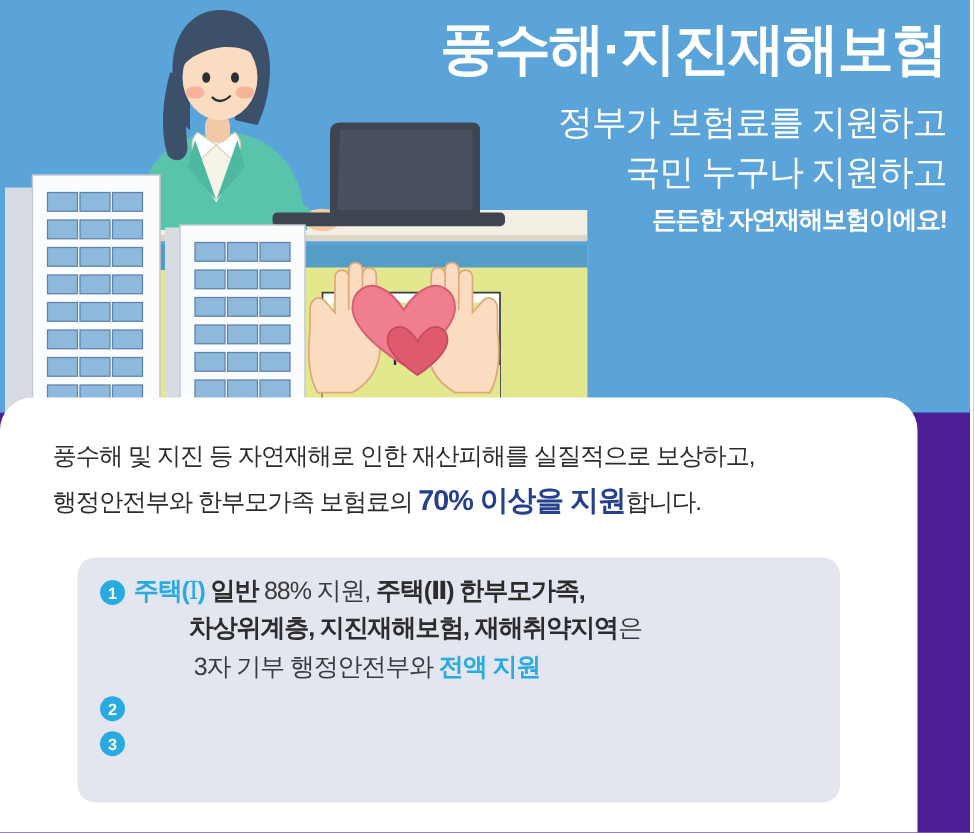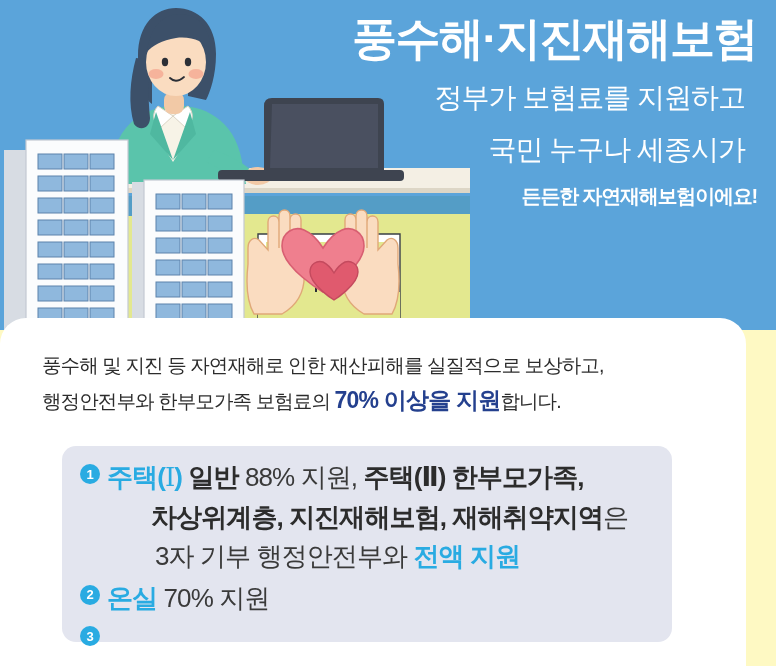--- a/index.html
+++ b/index.html
@@ -3,47 +3,47 @@
 <meta charset="utf-8">
 <title>풍수해·지진재해보험</title>
 <style>
   html,body{margin:0;padding:0;}
   body{
     width:779px;height:666px;overflow:hidden;
     background:#ffffff;
     font-family:"Liberation Sans","DejaVu Sans",sans-serif;
     -webkit-font-smoothing:antialiased;
   }
-  .poster{position:relative;width:776px;height:666px;overflow:hidden;background:#fef9c3;}
+  .poster{position:relative;width:776px;height:666px;overflow:hidden;background:#4c1d95;}
 
   
   .hero{position:absolute;left:0;top:0;width:779px;height:330px;background:#5ba4da;overflow:hidden;}
 
   .hero-text{position:absolute;right:22px;top:14px;width:520px;text-align:right;z-index:6;}
   .title{
     font-size:45px;font-weight:bold;color:#ffffff;letter-spacing:-1.5px;
     line-height:1.12;margin:0 0 14px 0;white-space:nowrap;
   }
   .sub1,.sub2{
     font-size:28px;color:#ffffff;letter-spacing:-1px;line-height:1.42;
-    margin:12px;white-space:nowrap;font-weight:400;
+    margin:0;white-space:nowrap;font-weight:400;
   }
   .sub3{
     font-size:20px;color:#ffffff;letter-spacing:-1.2px;line-height:1.42;
     margin:4px 0 0 0;white-space:nowrap;font-weight:bold;
   }
 
   
   .illus{position:absolute;left:0;top:0;width:470px;height:330px;z-index:2;}
   .illus svg{display:block;}
 
   
   .card{
     position:absolute;left:0;top:318px;width:734px;height:348px;
-    background:#ffffff;border-radius:26px 26px 0 0;z-index:8;padding-left:12px;
+    background:#ffffff;border-radius:26px 26px 0 0;z-index:8;
   }
   .intro{
     position:absolute;left:42px;top:32px;width:660px;
     font-size:19.5px;line-height:1.62;color:#2c2c2c;letter-spacing:-0.9px;
   }
   .intro .big{
     font-size:23px;font-weight:bold;color:#24408e;letter-spacing:-0.8px;
   }
 
   
@@ -52,21 +52,21 @@
     background:#e3e5ef;border-radius:14px;
   }
   .list{position:absolute;left:18px;top:12px;right:10px;}
   .li{display:flex;align-items:flex-start;margin-bottom:2px;}
   .num{
     flex:0 0 auto;width:20px;height:20px;border-radius:50%;
     background:#29abe2;color:#ffffff;font-size:13px;font-weight:bold;
     display:flex;align-items:center;justify-content:center;
     margin-top:6px;margin-right:7px;
   }
-  .li-body{font-size:26px;line-height:1.52;color:#2c2c2c;letter-spacing:-0.9px;}
+  .li-body{font-size:20px;line-height:1.52;color:#2c2c2c;letter-spacing:-0.9px;}
   .b{color:#29abe2;font-weight:bold;}
   .d{color:#2c2c2c;font-weight:bold;}
   .n{color:#3a3a3a;font-weight:400;}
   .rn{font-family:"Liberation Serif","DejaVu Serif",serif;font-weight:normal;}
   .ln2,.ln3{display:block;padding-left:44px;}
   .ln3{padding-left:48px;}
 </style>
 </head>
 <body>
 
@@ -206,21 +206,21 @@
 
         <path d="M85 96 C85 96 44 72 44 50 C44 36 56 30 66 34 C73 37 80 44 85 52 C90 44 97 37 104 34 C114 30 126 36 126 50 C126 72 85 96 85 96 Z" fill="#ef7f8e" stroke="#d85f72" stroke-width="1.6"></path>
 
         <path d="M96 104 C96 104 72 89 72 76 C72 68 79 64 85 66 C89 68 93 72 96 77 C99 72 103 68 107 66 C113 64 120 68 120 76 C120 89 96 104 96 104 Z" fill="#e05a6e" stroke="#c44a5e" stroke-width="1.4"></path>
       </svg>
     </div>
 
     <div class="hero-text">
       <h1 class="title">풍수해·지진재해보험</h1>
       <p class="sub1">정부가 보험료를 지원하고</p>
-      <p class="sub2">국민 누구나 세종시가</p>
+      <p class="sub2">국민 누구나 지원하고</p>
       <p class="sub3">든든한 자연재해보험이에요!</p>
     </div>
   </div>
 
   <div class="card">
 
     <div class="intro">
       <span>풍수해 및 지진 등 자연재해로 인한 재산피해를 실질적으로 보상하고,</span><br>
       <span>행정안전부와 한부모가족 보험료의 </span><span class="big">70% 이상을 지원</span><span>합니다.</span>
     </div>
@@ -232,23 +232,20 @@
           <div class="num">1</div>
           <div class="li-body">
             <span class="b">주택(</span><span class="b rn">Ⅰ</span><span class="b">)</span><span class="d"> 일반</span><span class="n"> 88% 지원, </span><span class="d">주택(Ⅱ) 한부모가족,</span>
             <span class="ln2"><span class="d">차상위계층, 지진재해보험, 재해취약지역</span><span class="n">은</span></span>
             <span class="ln3"><span class="n">3자 기부 행정안전부와 </span><span class="b">전액 지원</span></span>
           </div>
         </div>
 
         <div class="li">
           <div class="num">2</div>
-          <div class="li-body">
-            <span class="b">온실</span><span class="n"> 70% 지원</span>
-          </div>
         </div>
 
         <div class="li">
           <div class="num">3</div>
         </div>
 
       </div>
     </div>
   </div>
 </div>

